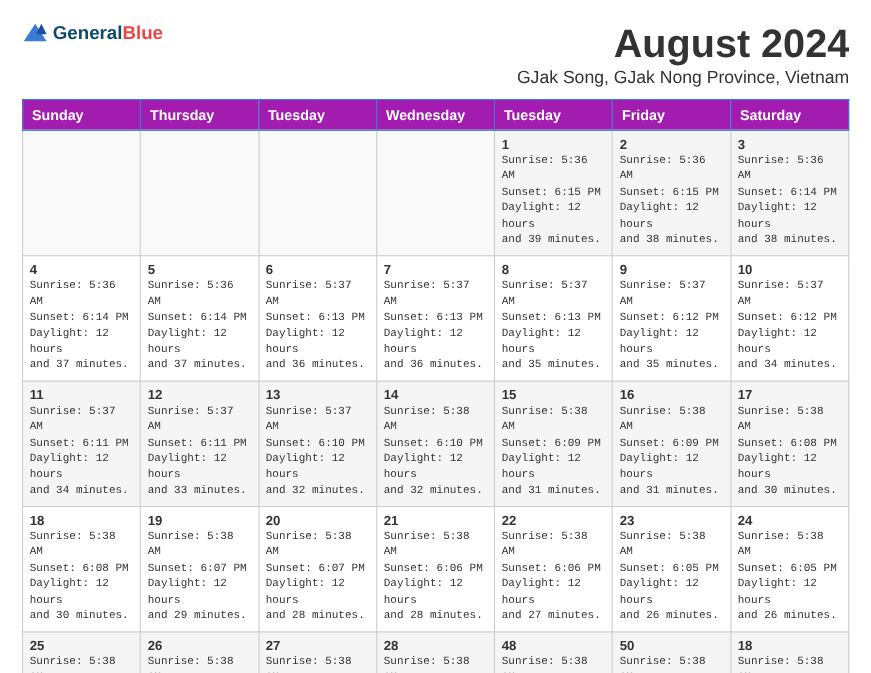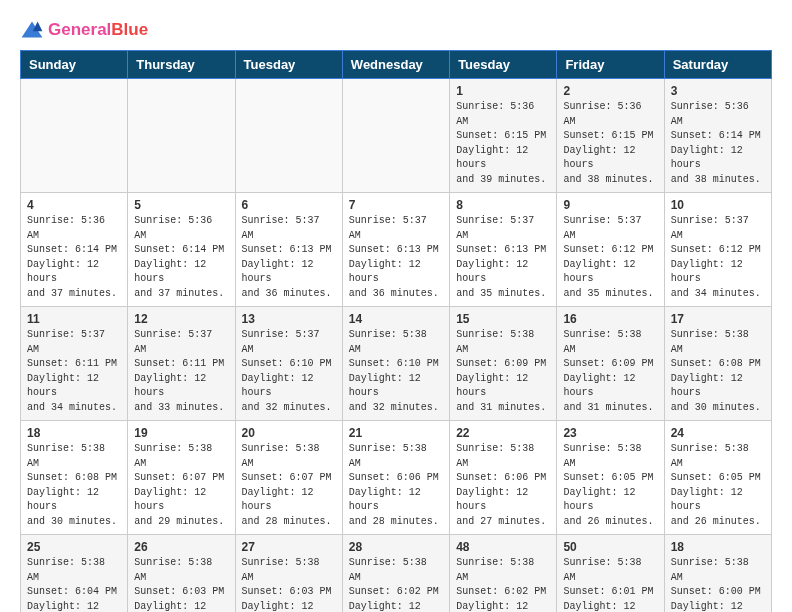--- a/index.html
+++ b/index.html
@@ -80,34 +80,38 @@
       line-height: 1.45;
       color: #333;
       font-family: Liberation Mono, monospace;
     }
     .empty-cell {
       background: #f9f9f9 !important;
     }
     
     .row-even td { background-color: #fff; }
     .row-odd td { background-color: #f0f0f0; }
-    .row-header th { background-color: #0c4a6e; }
+    .row-header th { background-color: #a21caf; }
   </style>
 </head>
 <body>
 
 <div class="header">
   <div class="logo">
     <svg class="logo-icon" viewBox="0 0 30 25" xmlns="http://www.w3.org/2000/svg">
       <polygon points="15,2 28,22 2,22" fill="#3a7bd5"></polygon>
       <polygon points="22,2 28,14 16,14" fill="#1a4fa0"></polygon>
     </svg>
     <div>
-      <span style="font-size:17px;font-weight:bold;color:#ec4899;">General</span><span style="font-size:17px;font-weight:bold;color:#ef4444;">Blue</span>
+      <span style="font-size:17px;font-weight:bold;color:#0c4a6e;">General</span><span style="font-size:17px;font-weight:bold;color:#ef4444;">Blue</span>
     </div>
+  </div>
+  <div class="title-section">
+    <div class="month-title">August 2024</div>
+    <div class="location-title">GJak Song, GJak Nong Province, Vietnam</div>
   </div>
 </div>
 
 <table class="calendar">
   <thead>
     <tr class="row-header">
     <th>Sunday</th>
         <th>Thursday</th>
         <th>Tuesday</th>
         <th>Wednesday</th>

